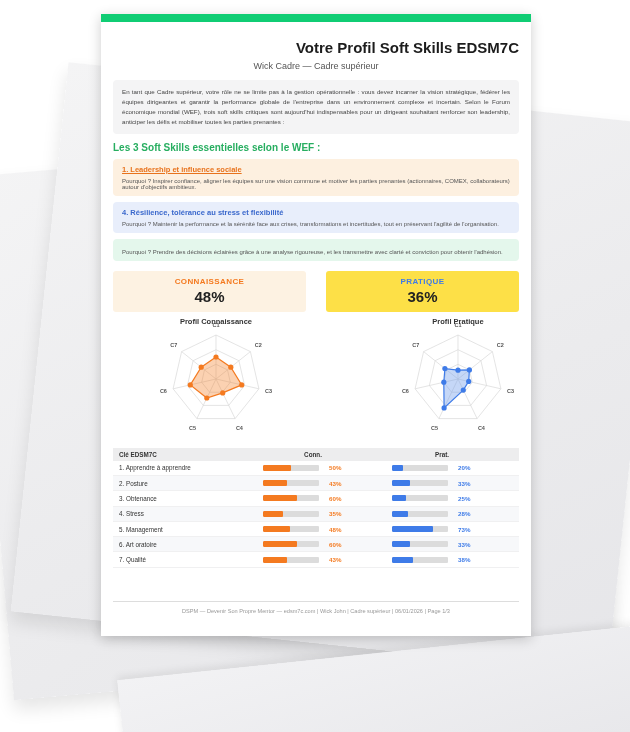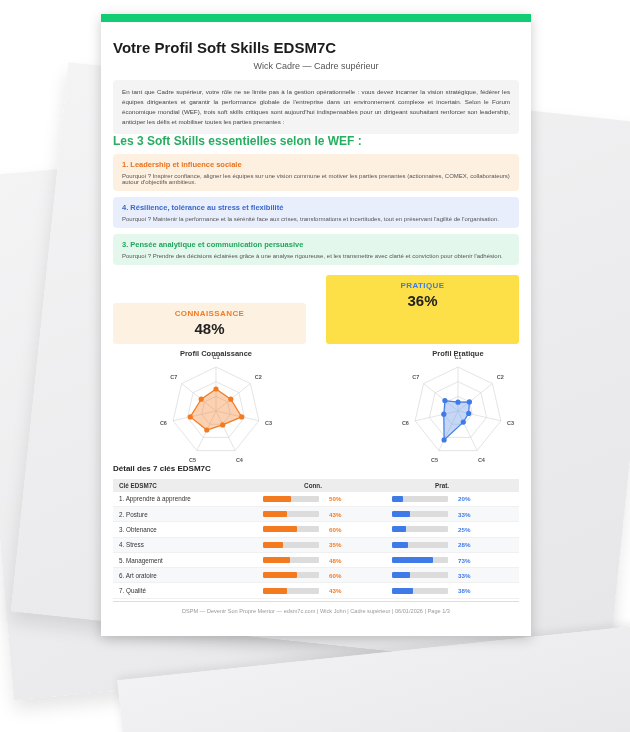--- a/index.html
+++ b/index.html
@@ -15,38 +15,38 @@
   .sheet-bottom{ left:122px; top:652px; width:536px; height:120px; transform:rotate(-6deg);
                  background:linear-gradient(170deg,#f2f2f4 0%,#e7e7ea 100%);
                  box-shadow:0 -3px 8px rgba(0,0,0,.08); z-index:2; }
 
   
   .page { position:absolute; left:101px; top:14px; width:430px; height:622px; background:#ffffff;
           box-shadow:0 3px 12px rgba(0,0,0,.20); z-index:3; }
   .accent-bar { position:absolute; left:0; top:0; width:100%; height:8px; background:#10cd74; }
   .content { position:absolute; left:12px; right:12px; top:8px; }
 
-  .doc-title { margin-top:17px; text-align:left; font-size:15px; font-weight:bold; color:#1c1c1c; }
+  .doc-title { margin-top:17px; text-align:right; font-size:15px; font-weight:bold; color:#1c1c1c; }
   .doc-subtitle { margin-top:5px; text-align:center; font-size:9px; color:#555; }
 
   .intro-box { margin-top:9px; background:#f4f4f5; border-radius:4px; padding:7px 9px;
                font-size:6.2px; line-height:1.6; color:#444; text-align:justify; }
 
-  .wef-heading { margin-top:0; font-size:12px; font-weight:bold; color:#27ae60; }
+  .wef-heading { margin-top:8px; font-size:10px; font-weight:bold; color:#27ae60; }
 
   .skill-card { margin-top:6px; border-radius:4px; padding:6px 9px; }
   .skill-card .sk-title { font-size:7.5px; font-weight:bold; }
   .skill-card .sk-desc  { margin-top:4px; font-size:6px; color:#555; }
-  .card-1 { background:#fdf0e0; } .card-1 .sk-title { color:#e8721c; }
+  .card-1 { background:#fdf0e0; } .card-1 .sk-title { color:#e8721c;text-decoration:underline; }
   .card-2 { background:#e8eefb; } .card-2 .sk-title { color:#3a68cc; }
   .card-3 { background:#e4f7ec; } .card-3 .sk-title { color:#1fa65c; }
 
   .score-row { margin-top:10px; display:flex; gap:20px; }
   .score-box { flex:1; border-radius:3px; padding:6px 0 7px; text-align:center; }
-  .score-conn { background:#fdf2e2;margin-top:28px; } .score-conn .score-label { color:#f47a20; }
+  .score-conn { background:#fdf2e2; } .score-conn .score-label { color:#f47a20; }
   .score-prat { background:#fde047; } .score-prat .score-label { color:#3e7be8; }
   .score-label { font-size:8px; font-weight:bold; letter-spacing:.4px; }
   .score-value { margin-top:2px; font-size:15px; font-weight:bold; color:#222; }
 
   .radar-row { margin-top:5px; display:flex;gap:36px; }
   .radar-col { flex:1; display:flex; flex-direction:column; align-items:center; }
   .radar-title { font-size:7.5px; font-weight:bold; color:#333; z-index:1; }
   .radar-col svg { margin-top:-8px; }
 
   .detail-heading { margin-top:-10px; font-size:8px; font-weight:bold; color:#222; }
@@ -90,21 +90,20 @@
 
     <div class="skill-card card-1">
       <div class="sk-title">1. Leadership et influence sociale</div>
       <div class="sk-desc">Pourquoi ? Inspirer confiance, aligner les équipes sur une vision commune et motiver les parties prenantes (actionnaires, COMEX, collaborateurs) autour d'objectifs ambitieux.</div>
     </div>
     <div class="skill-card card-2">
       <div class="sk-title">4. Résilience, tolérance au stress et flexibilité</div>
       <div class="sk-desc">Pourquoi ? Maintenir la performance et la sérénité face aux crises, transformations et incertitudes, tout en préservant l'agilité de l'organisation.</div>
     </div>
     <div class="skill-card card-3">
-      <div class="sk-title">3. Pensée analytique et communication persuasive</div>
       <div class="sk-desc">Pourquoi ? Prendre des décisions éclairées grâce à une analyse rigoureuse, et les transmettre avec clarté et conviction pour obtenir l'adhésion.</div>
     </div>
 
     <div class="score-row">
       <div class="score-box score-conn">
         <div class="score-label">CONNAISSANCE</div>
         <div class="score-value">48%</div>
       </div>
       <div class="score-box score-prat">
         <div class="score-label">PRATIQUE</div>
@@ -168,21 +167,20 @@
               <text x="145.2" y="29.1" text-anchor="middle" font-size="5.5" font-weight="bold" fill="#555">C2</text>
               <text x="155.6" y="74.8" text-anchor="middle" font-size="5.5" font-weight="bold" fill="#555">C3</text>
               <text x="126.4" y="111.5" text-anchor="middle" font-size="5.5" font-weight="bold" fill="#555">C4</text>
               <text x="79.6" y="111.5" text-anchor="middle" font-size="5.5" font-weight="bold" fill="#555">C5</text>
               <text x="50.4" y="74.8" text-anchor="middle" font-size="5.5" font-weight="bold" fill="#555">C6</text>
               <text x="60.8" y="29.1" text-anchor="middle" font-size="5.5" font-weight="bold" fill="#555">C7</text>
             </svg></div>
       </div>
     </div>
 
-    <div class="detail-heading">Détail des 7 clés EDSM7C</div>
 
     <div class="tbl">
       <div class="t-head">
         <div class="c-label">Clé EDSM7C</div>
         <div class="c-group">Conn.</div>
         <div class="c-spacer"></div>
         <div class="c-group">Prat.</div>
       </div>
       <div id="table-body">
           <div class="t-row">

